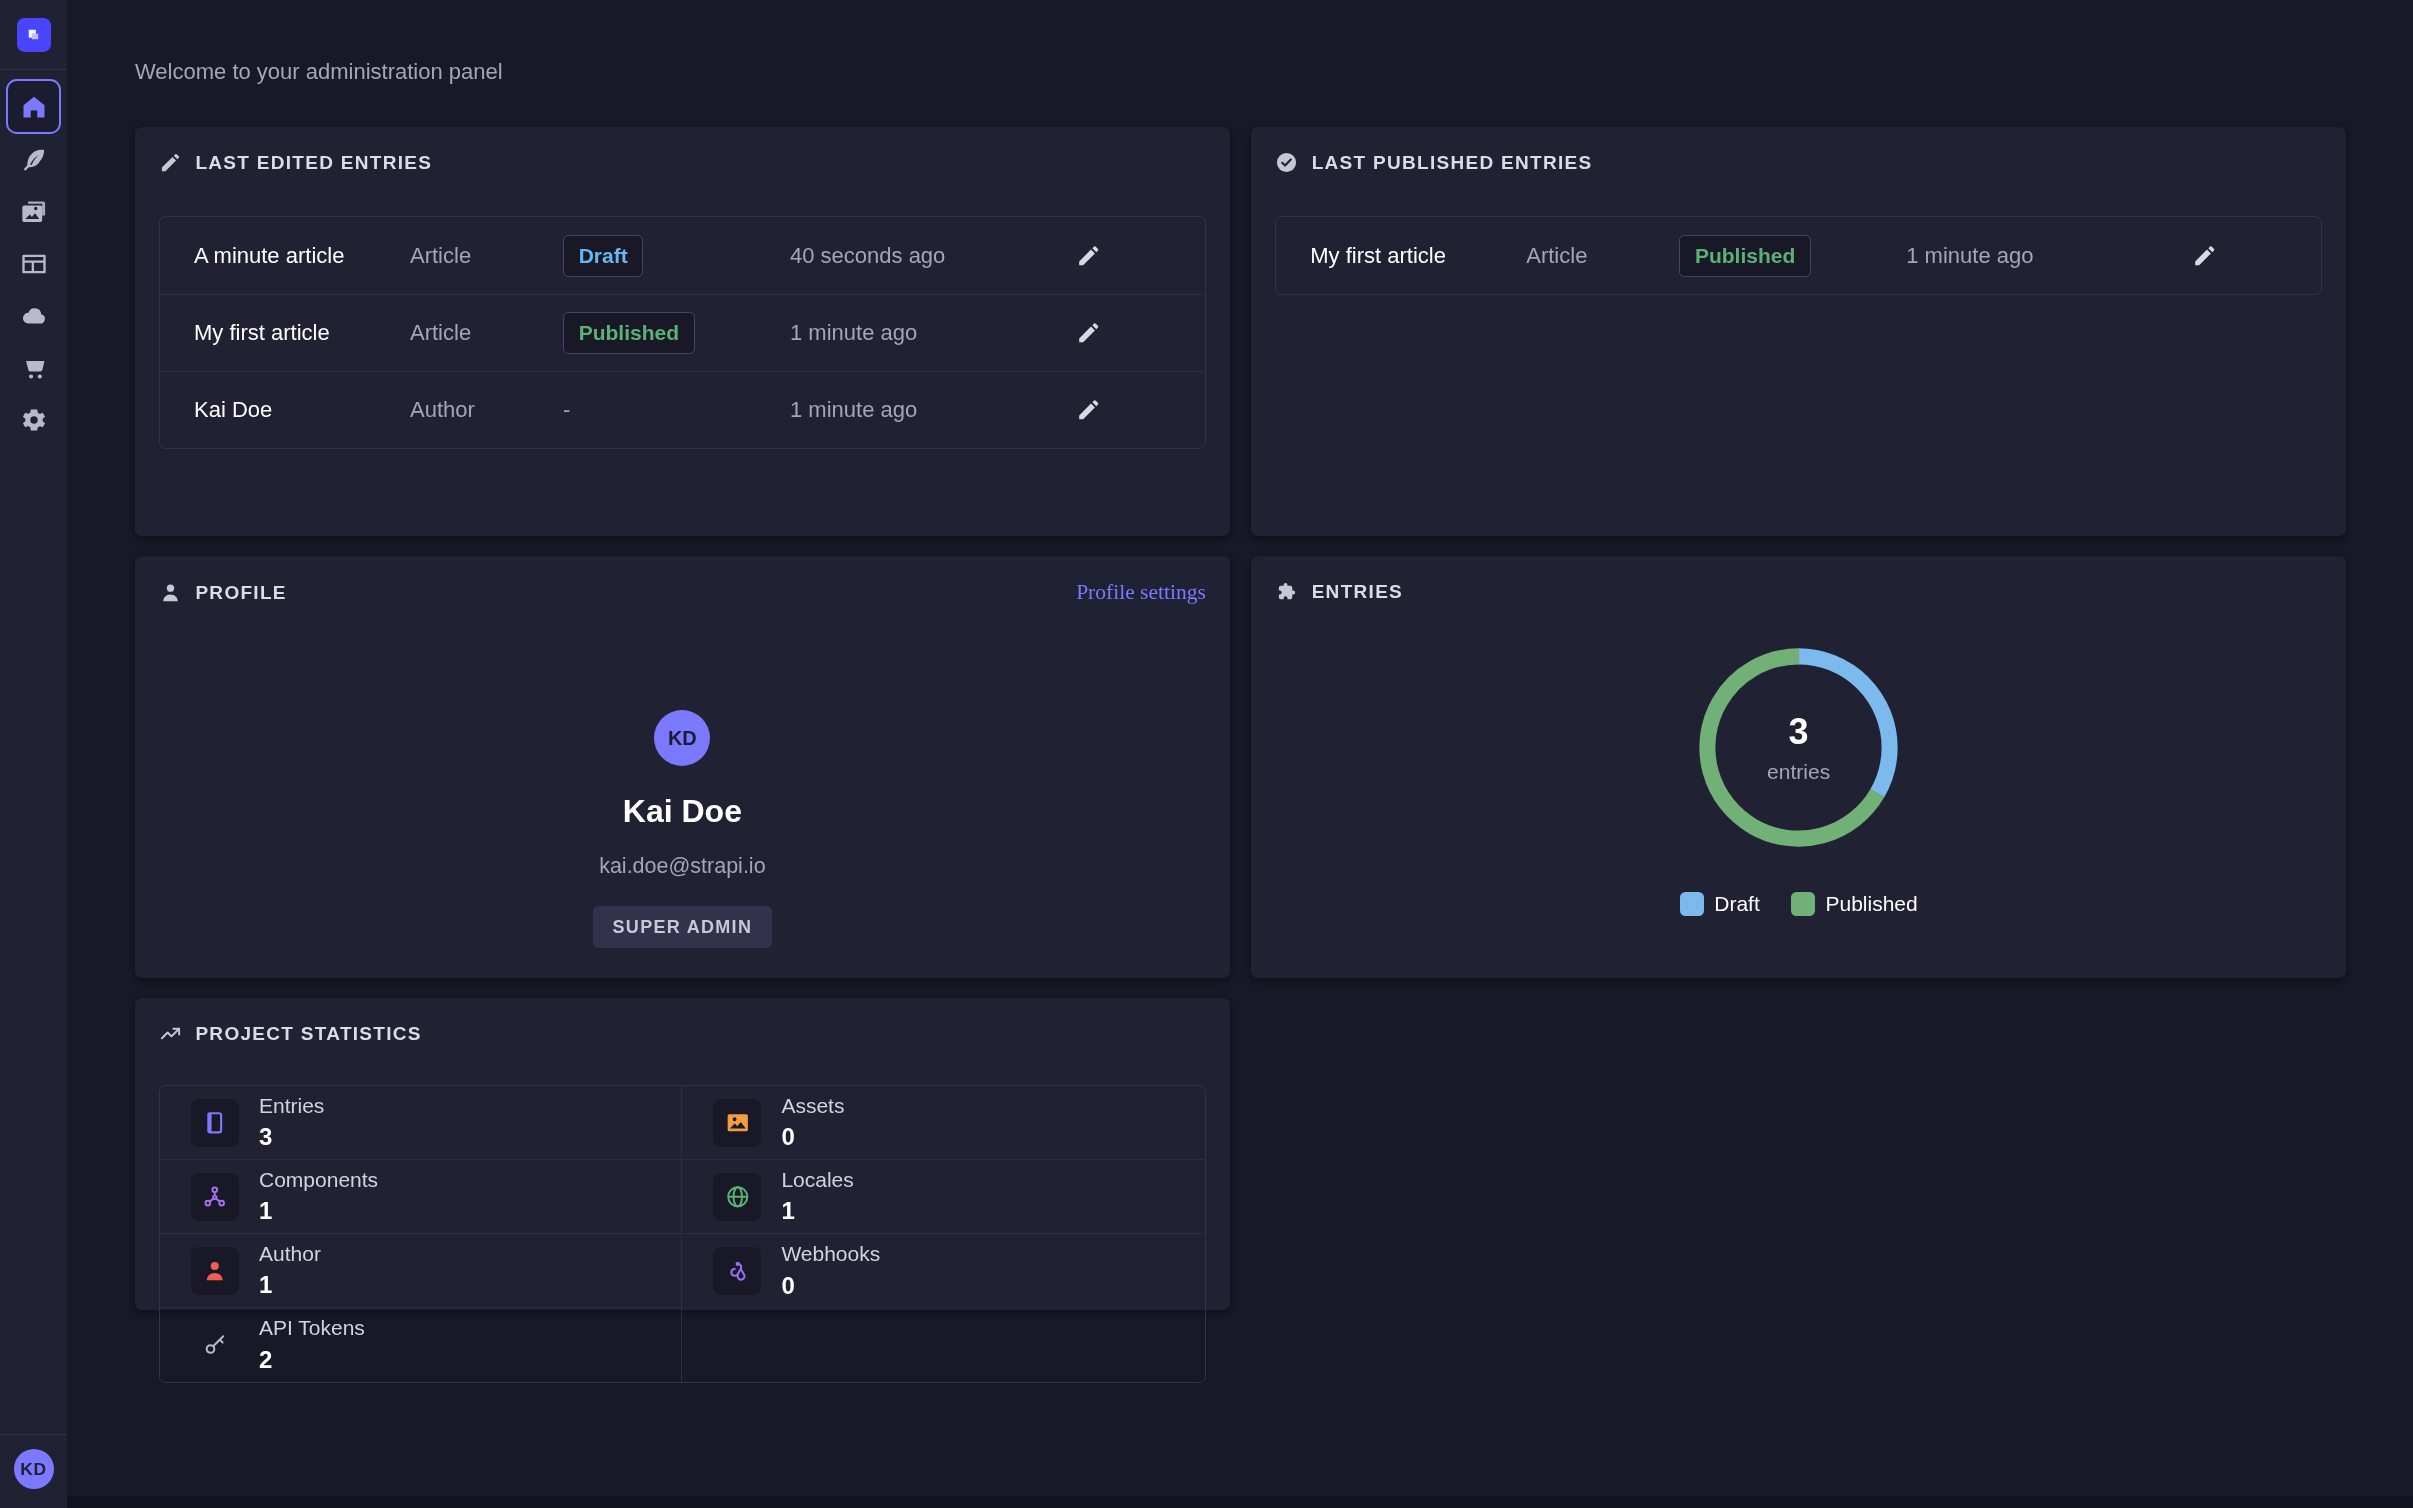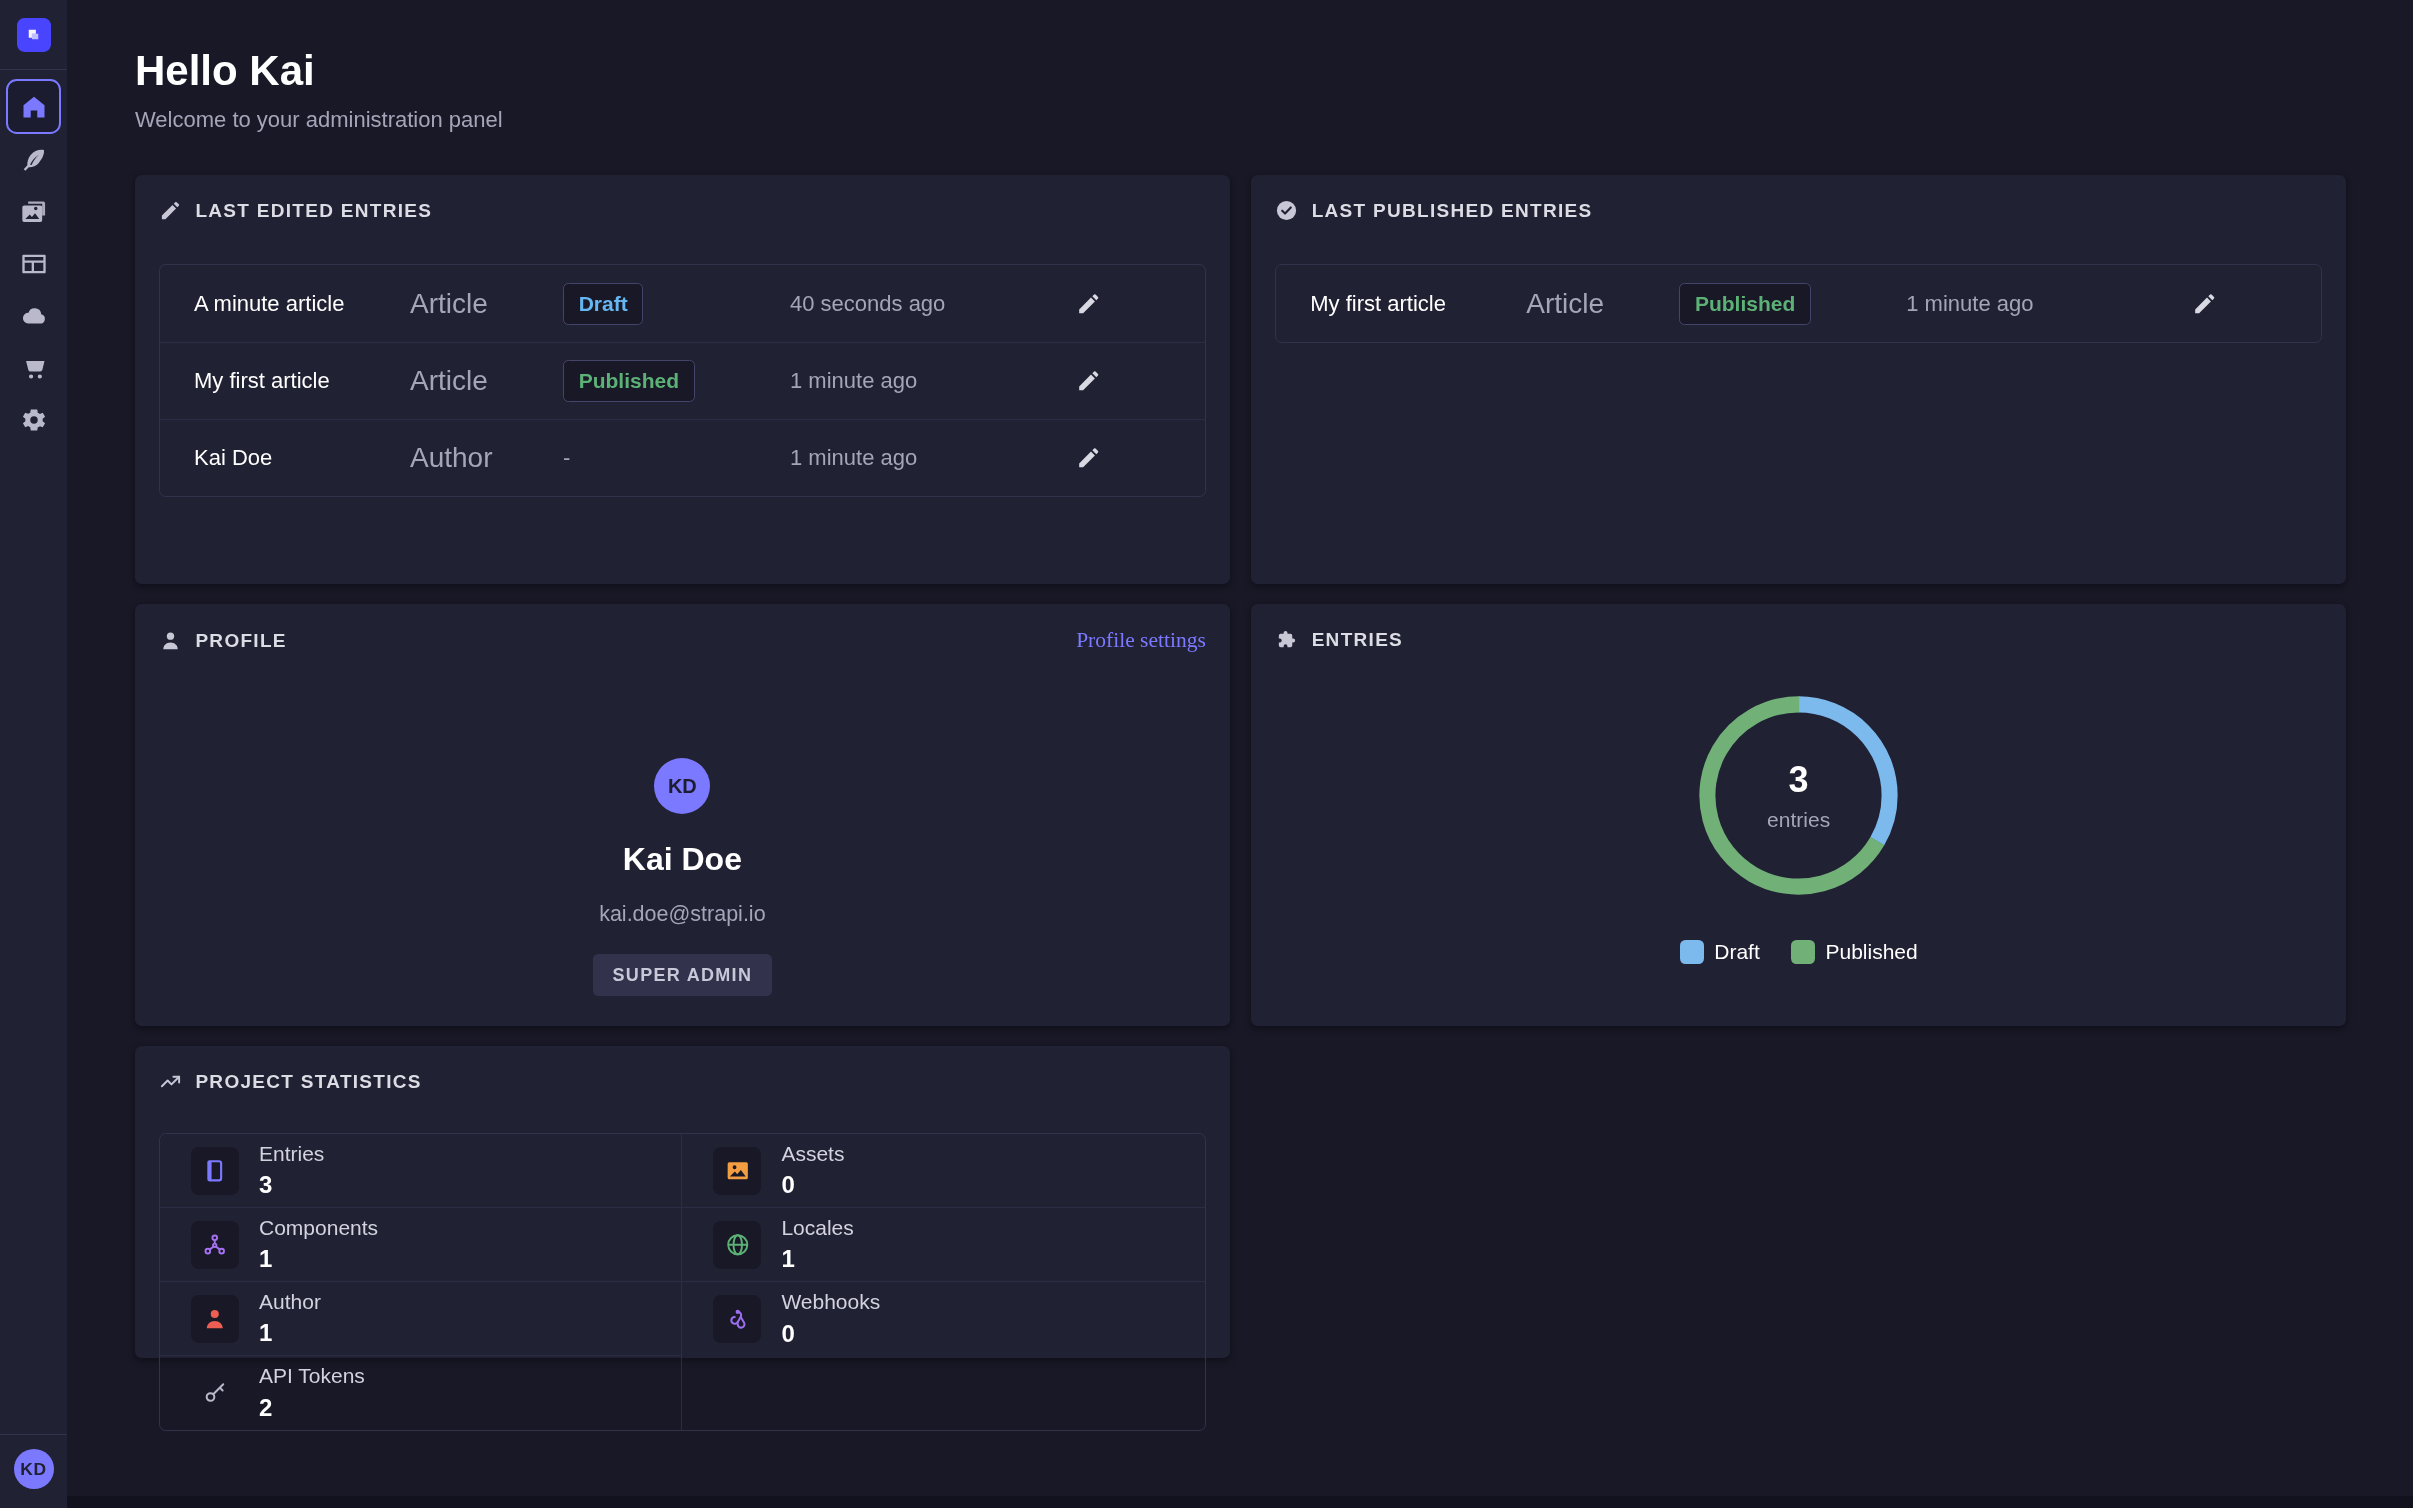--- a/index.html
+++ b/index.html
@@ -48,21 +48,21 @@
   .card-head svg { width:23px; height:23px; color:#c7c7d6; }
   .card-title { font-size:19px; font-weight:700; letter-spacing:1.3px; color:#dcdce4; text-transform:uppercase; }
   .profile-link { font-size:21.5px; color:var(--accent_light); cursor:pointer; text-decoration:none;font-family:Liberation Serif, serif; }
 
   
   .entry-table { margin-top:42px; border:0.7px solid var(--border); border-radius:6.7px; }
   .entry-row { display:grid; grid-template-columns:216px 153px 227px 286px 1fr; align-items:center;
     height:77px; padding:0 6.7px 0 34px; }
   .entry-row + .entry-row { border-top:0.7px solid #2c2c45; }
   .entry-name { font-size:22px; color:var(--text_primary); }
-  .entry-type { font-size:28px; color:var(--text_secondary); }
+  .entry-type { font-size:22px; color:var(--text_secondary); }
   .entry-time { font-size:22px; color:var(--text_secondary); }
   .status-badge { display:inline-block; padding:8px 14.7px; border-radius:5.4px; background:var(--app_bg);
     border:0.7px solid var(--badge_border); font-size:21px; font-weight:700; }
   .status-badge.draft { color:var(--draft_text); }
   .status-badge.published { color:var(--published_text); }
   .status-none { font-size:22px; color:var(--text_secondary); }
   .edit-btn { background:none; border:none; cursor:pointer; color:#d9d9e3; display:flex; align-items:center; }
   .edit-btn svg { width:25.5px; height:25.5px; }
   .status-cell { display:flex; align-items:center; }
 
@@ -163,21 +163,20 @@
     </div>
       </div>
   </nav>
   <div class="sidebar-bottom">
     <div class="divider"></div>
     <div class="side-avatar">KD</div>
   </div>
 </aside>
 
 <main class="main">
-  <h1 class="page-title">Hello Kai</h1>
   <p class="page-subtitle">Welcome to your administration panel</p>
 
   <div class="grid">
 
     <section class="card h610">
       <div class="card-head">
         <div class="left">
           <svg viewBox="0 0 24 24" fill="currentColor">
             <path d="M3 17.3V21h3.7L17.8 9.9l-3.7-3.7L3 17.3zM20.7 7a1 1 0 0 0 0-1.4l-2.3-2.3a1 1 0 0 0-1.4 0l-1.6 1.6 3.7 3.7L20.7 7z"></path>
           </svg>

